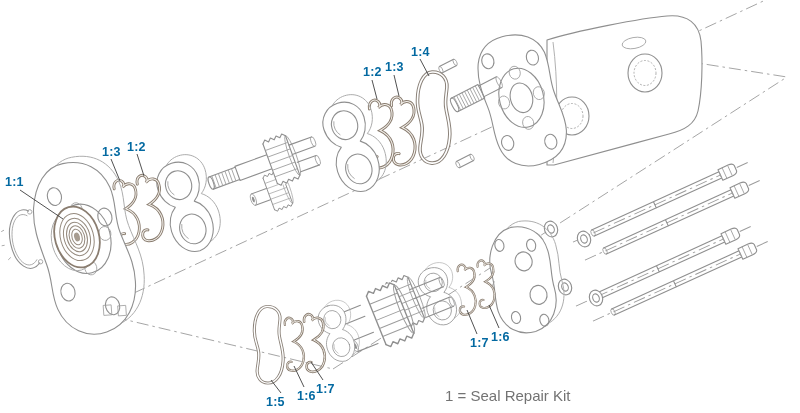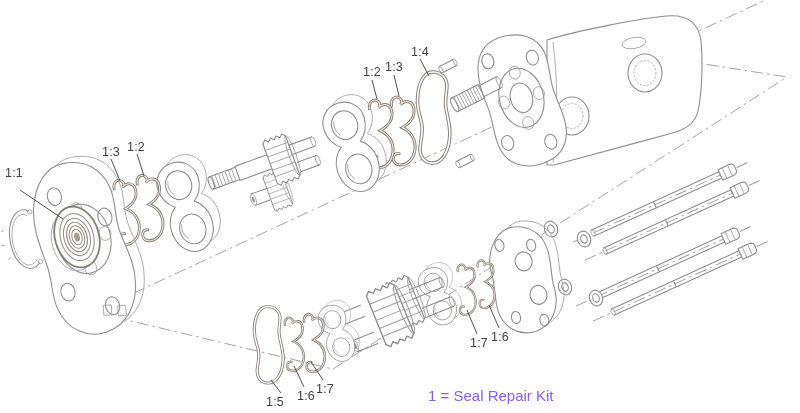--- a/index.html
+++ b/index.html
@@ -11,23 +11,23 @@
   .back{stroke:#ababab;stroke-width:0.9;fill:none;}
   .thin{stroke:#9d9d9d;stroke-width:0.8;fill:none;}
   .cl{stroke:#9b9b9b;stroke-width:0.9;stroke-dasharray:12 4 2.5 4;fill:none;}
   .seal-outer{fill:none;stroke:#8a7d70;stroke-width:3;stroke-linecap:round;}
   .seal-inner{fill:none;stroke:#f4f1ec;stroke-width:1.1;stroke-linecap:round;}
   .oring-outer{fill:none;stroke:#8b8279;stroke-width:3.6;}
   .oring-inner{fill:none;stroke:#ffffff;stroke-width:1.6;}
   .seal-ring{fill:#ffffff;stroke:#8a7d70;stroke-width:1.8;}
   .rib{fill:none;stroke:#958a7e;stroke-width:1;}
   .leader{stroke:#3d3d3d;stroke-width:0.9;}
-  .callout{position:absolute;font-size:12.5px;font-weight:normal;color:#404040;
+  .callout{position:absolute;font-size:12.5px;font-weight:bold;color:#0369a1;
            letter-spacing:0.2px;white-space:nowrap;}
-  .legend{position:absolute;left:428px;top:387px;font-size:15px;color:#8b5cf6;white-space:nowrap;}
+  .legend{position:absolute;left:445px;top:387px;font-size:15px;color:#737373;white-space:nowrap;}
 </style>
 </head>
 <body>
 
 <div class="stage">
 
 <svg width="800" height="413" viewBox="0 0 800 413">
   <defs>
     <path id="peanut" d="M0,-47 C12,-47 21,-38 21,-26 C21,-16 16,-8 10,-4 C16,0 21,8 21,18 C21,32 13,44 0,45 C-13,44 -21,32 -21,18 C-21,8 -16,0 -10,-4 C-16,-8 -21,-16 -21,-26 C-21,-38 -12,-47 0,-47 Z"></path>
     <g id="bearing">
@@ -286,21 +286,21 @@
     <line class="leader" x1="394" y1="75" x2="399" y2="96"></line>
     <line class="leader" x1="420" y1="59" x2="429" y2="76"></line>
     <line class="leader" x1="281" y1="393" x2="271" y2="380"></line>
     <line class="leader" x1="304" y1="387" x2="294" y2="366"></line>
     <line class="leader" x1="323" y1="380" x2="311" y2="362"></line>
     <line class="leader" x1="477" y1="334" x2="467" y2="310"></line>
     <line class="leader" x1="499" y1="328" x2="489" y2="305"></line>
   </g>
 </svg>
 
-<div class="callout" style="left:5px;top:166px">1:1</div>
+<div class="callout" style="left:5px;top:175px">1:1</div>
 <div class="callout" style="left:102px;top:145px">1:3</div>
 <div class="callout" style="left:127px;top:140px">1:2</div>
 <div class="callout" style="left:363px;top:65px">1:2</div>
 <div class="callout" style="left:385px;top:60px">1:3</div>
 <div class="callout" style="left:411px;top:45px">1:4</div>
 <div class="callout" style="left:266px;top:395px">1:5</div>
 <div class="callout" style="left:297px;top:389px">1:6</div>
 <div class="callout" style="left:316px;top:382px">1:7</div>
 <div class="callout" style="left:470px;top:336px">1:7</div>
 <div class="callout" style="left:491px;top:330px">1:6</div>

